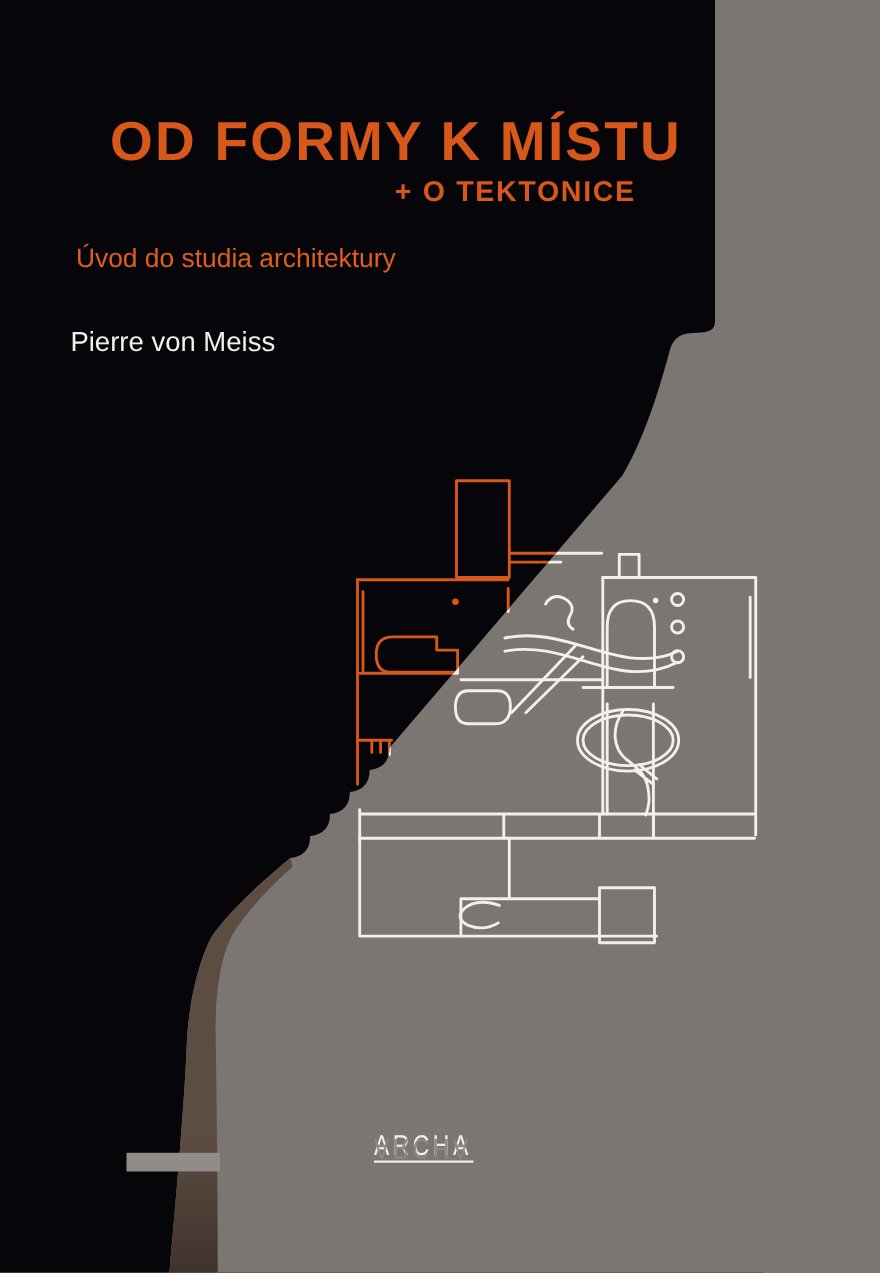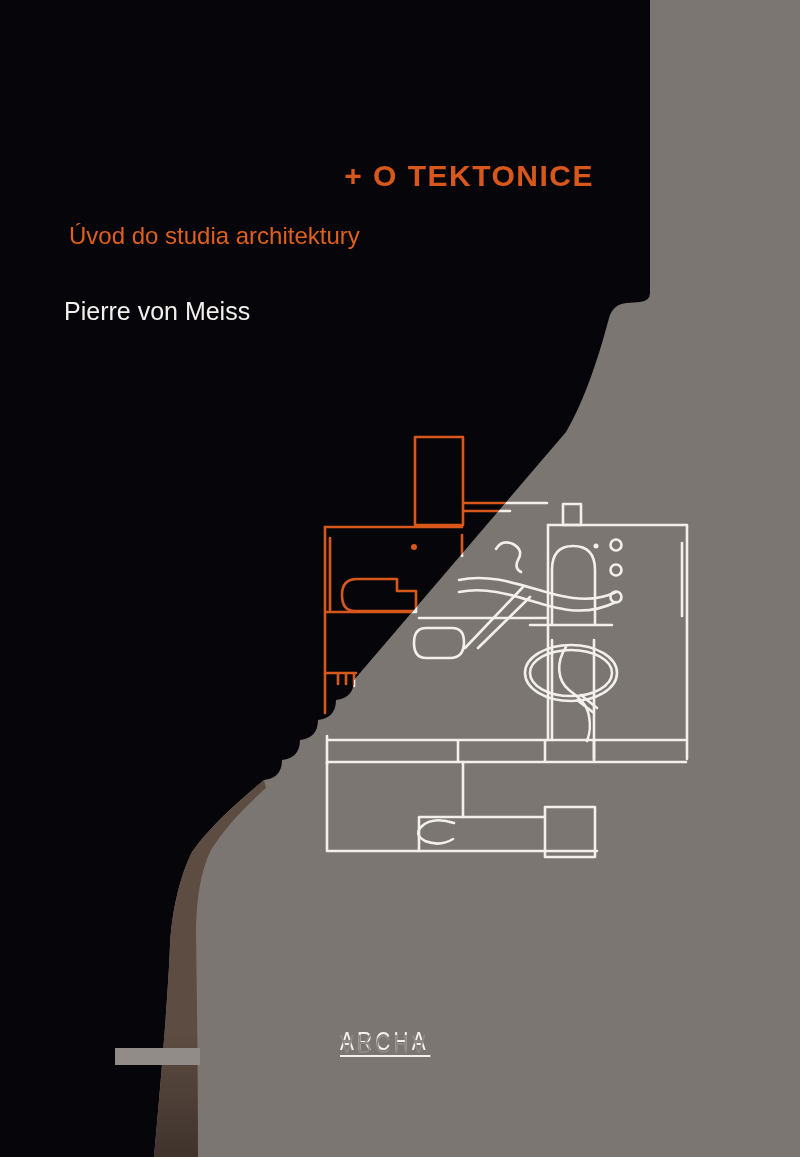--- a/index.html
+++ b/index.html
@@ -22,22 +22,22 @@
     font-family:"Liberation Sans", sans-serif;
   }
   .cover svg{position:absolute;left:0;top:0;width:800px;height:1157px;display:block;}
   .txt{position:absolute;line-height:1;white-space:nowrap;}
   .title{
     left:100px;top:103px;
     font-size:50px;font-weight:bold;letter-spacing:2px;
     color:var(--accent-orange);
   }
   .subtitle{
-    left:104px;top:161px;width:490px;text-align:right;
-    font-size:30px;font-weight:bold;letter-spacing:1.5px;
+    left:88px;top:161px;width:490px;text-align:right;
+    font-size:26px;font-weight:bold;letter-spacing:1.5px;
     color:var(--accent-orange);
   }
   .tagline{
     left:69px;top:224px;
     font-size:24px;font-weight:normal;
     color:var(--tagline-orange);
     text-align:center;
   }
   .author{
     left:64px;top:299px;
@@ -131,20 +131,21 @@
          C198,1080 197,1000 196,935 C196,902 200,872 211,850
          C226,826 246,806 266,788 Z"></path>
 
     <rect x="115" y="1048" width="85" height="17" fill="var(--bar-gray)"></rect>
 
     <g clip-path="url(#blackClip)">
       <use href="#plan" style="color:var(--accent-orange)"></use>
     </g>
   </svg>
 
+  <div class="txt title">OD FORMY K MÍSTU</div>
   <div class="txt subtitle">+ O TEKTONICE</div>
   <div class="txt tagline">Úvod do studia architektury</div>
   <div class="txt author">Pierre von Meiss</div>
 
   <div class="txt logo">
     <span class="underlined">ARCHA</span>
   </div>
   <div class="txt logo-reflection">ARCHA</div>
 
 </div>

